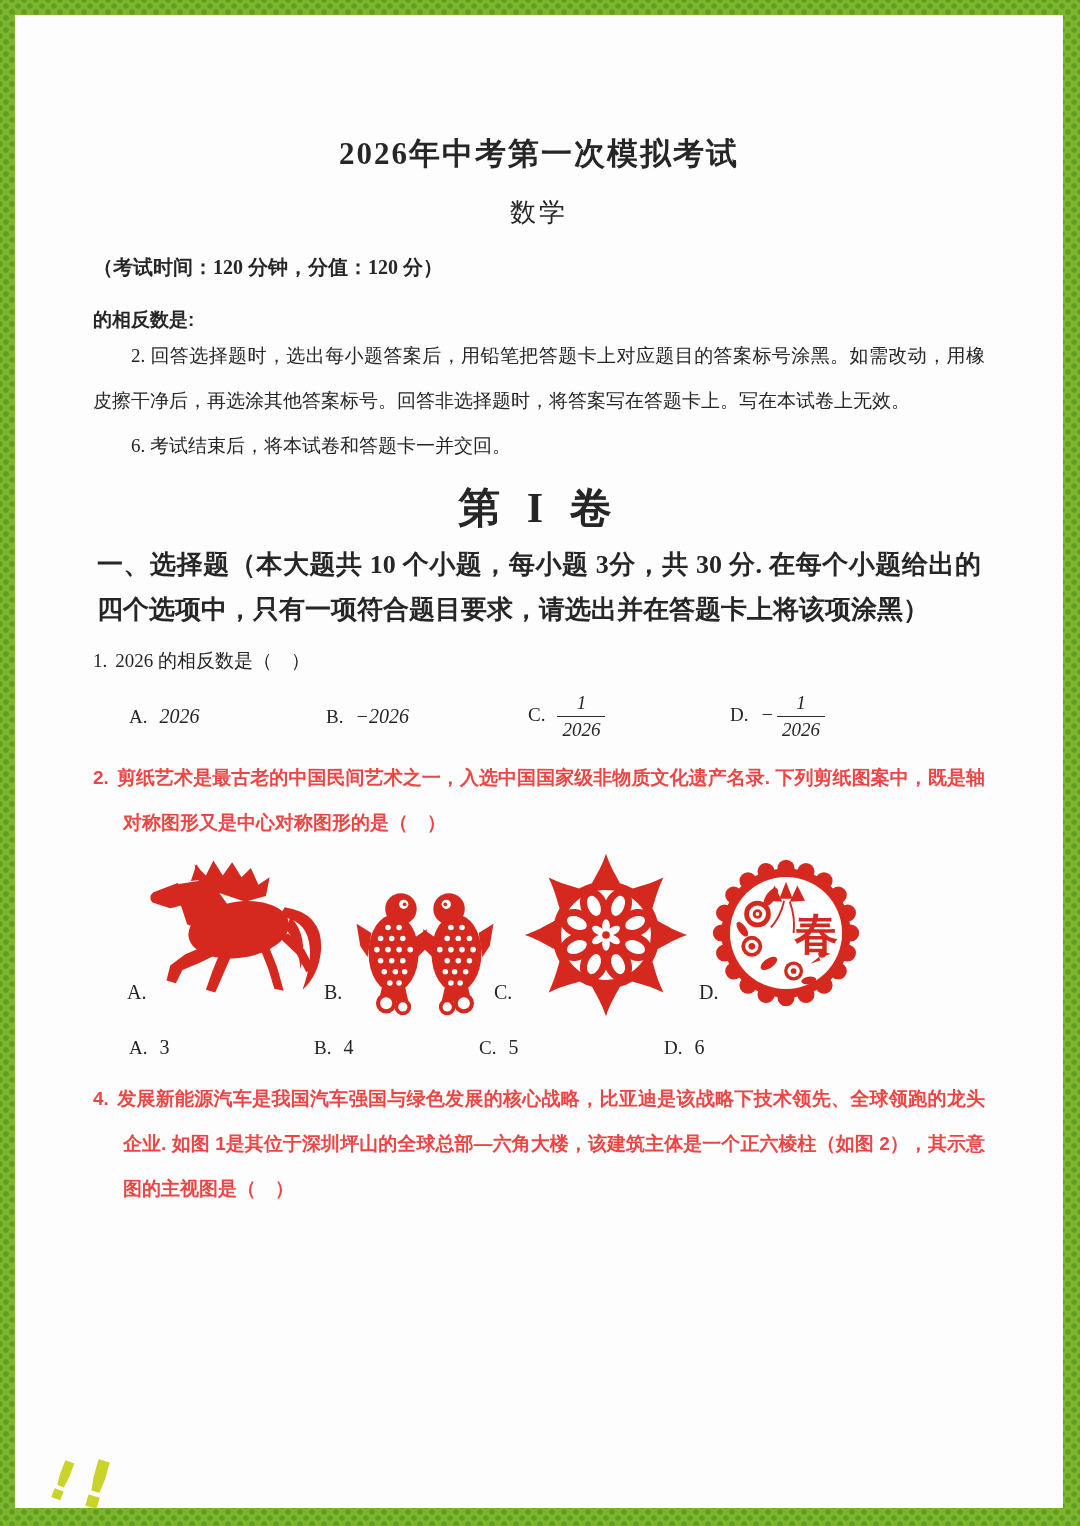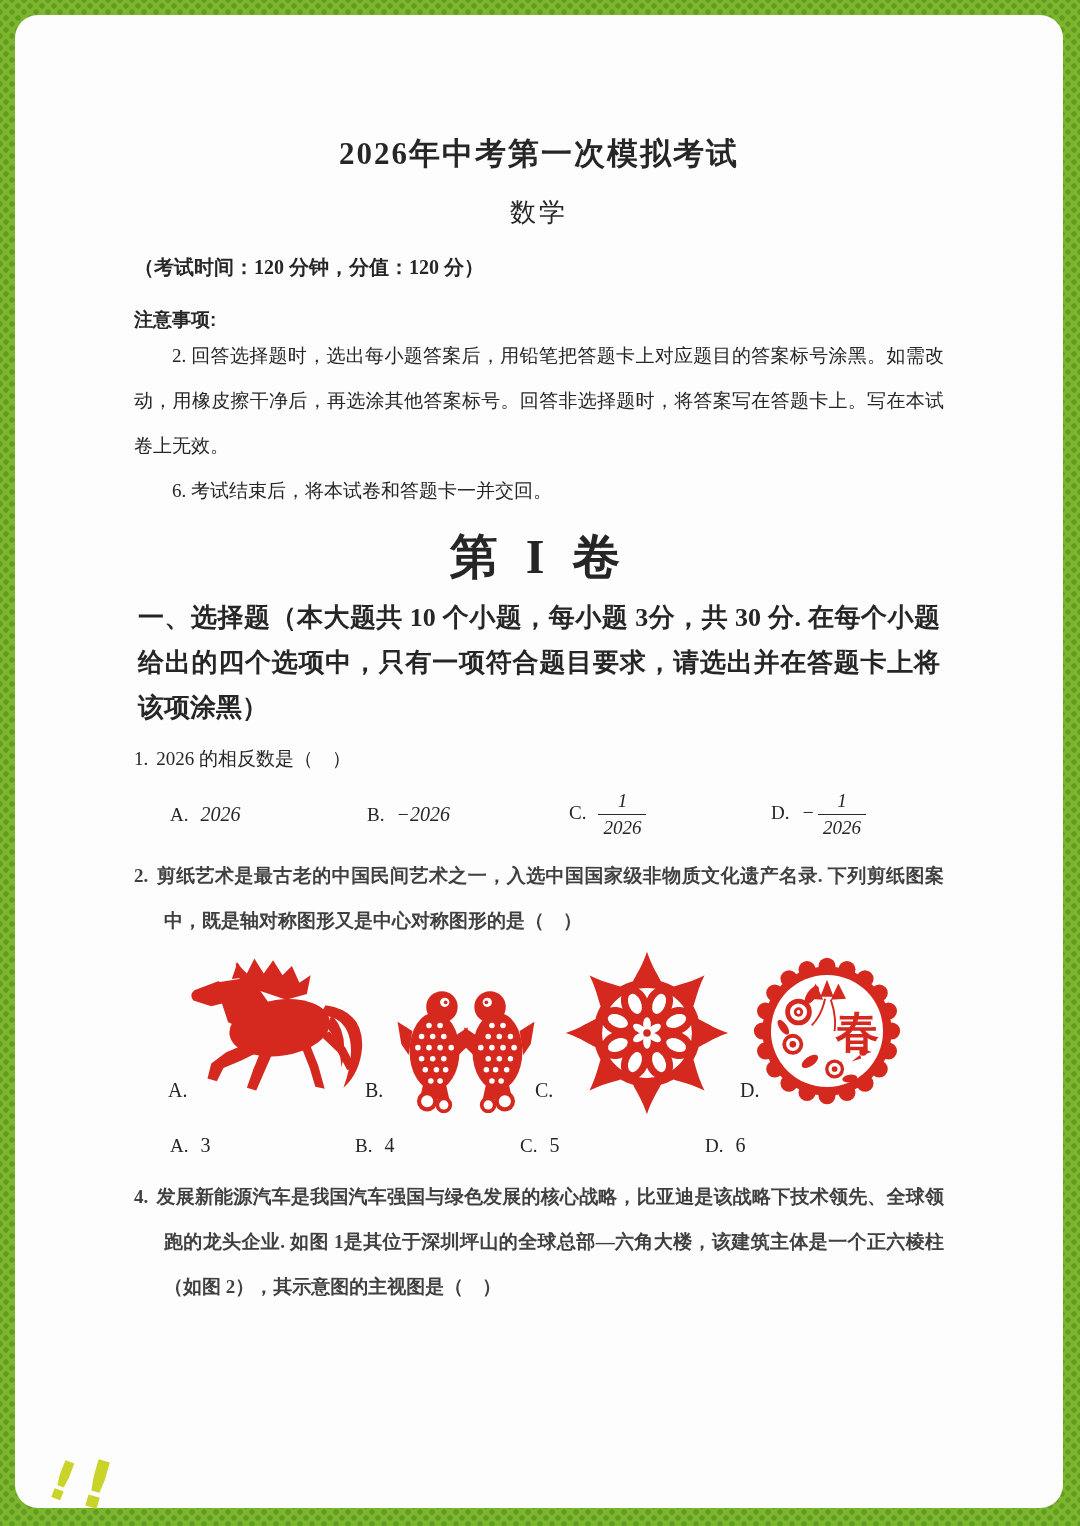--- a/index.html
+++ b/index.html
@@ -7,33 +7,33 @@
     position:relative;width:1080px;height:1526px;overflow:hidden;
     background-color:#7db52f;
     background-image:
       radial-gradient(circle,#619d1f 2.4px,rgba(0,0,0,0) 3.1px),
       radial-gradient(circle,#619d1f 2.4px,rgba(0,0,0,0) 3.1px);
     background-size:12px 12px;
     background-position:0 0,6px 6px;
   }
   .page{
     position:absolute;left:15px;top:15px;right:17px;bottom:18px;
-    background:#fdfdfd;box-sizing:border-box;padding:0 119px;
-    font-family:"Liberation Serif","DejaVu Serif",serif;color:#262626;border-radius:23px;
+    background:#fdfdfd;box-sizing:border-box;padding:0 78px;
+    font-family:"Liberation Serif","DejaVu Serif",serif;color:#262626;
   }
   .title{margin-top:118px;text-align:center;font-size:31px;font-weight:700;letter-spacing:2px;}
   .subject{margin-top:20px;text-align:center;font-size:26px;font-weight:400;letter-spacing:3px;}
   .info{margin-top:24px;text-align:left;font-size:20px;font-weight:700;}
   .notice-heading{margin-top:26px;font-family:"Liberation Sans","DejaVu Sans",sans-serif;font-weight:700;font-size:19px;}
   .notice{margin:0;font-size:19px;line-height:45px;text-indent:2em;text-align:justify;}
-  .part-title{margin:12px 0 6px;text-align:center;font-size:48px;font-weight:700;letter-spacing:8px;}
+  .part-title{margin:12px 0 6px;text-align:center;font-size:42px;font-weight:700;letter-spacing:8px;}
   .section-heading{margin:4px;font-family:Liberation Serif, serif;font-weight:700;font-size:26px;line-height:45px;text-align:justify;}
   .question{margin:0;font-size:19px;line-height:45px;text-align:justify;padding-left:30px;text-indent:-30px;}
   .q-serif{font-family:"Liberation Serif","DejaVu Serif",serif;}
-  .q-sans{font-family:Liberation Serif, serif;font-weight:600;color:#404040;}
+  .q-sans{font-family:Liberation Sans, sans-serif;font-weight:600;color:#ef4444;}
   .q-num{margin-right:8px;}
   .q-gap{margin-top:6px;}
   .options-row{display:grid;margin-left:36px;align-items:center;font-size:20px;}
   .q1-row{grid-template-columns:185px 190px 190px 1fr;min-height:66px;gap:12px;}
   .q3-row{grid-template-columns:185px 165px 185px 1fr;line-height:45px;}
   .opt{white-space:nowrap;}
   .opt .lbl{font-size:19px;margin-right:12px;}
   .opt .val{font-style:italic;}
   .q3-row .val{font-style:normal;}
   .frac{display:inline-block;vertical-align:middle;text-align:center;line-height:1.15;font-style:italic;font-size:19px;}
@@ -53,21 +53,21 @@
 </head>
 <body>
 
 <div class="frame">
   <div class="page">
 
     <div class="title">2026年中考第一次模拟考试</div>
     <div class="subject">数学</div>
     <div class="info">（考试时间：120 分钟，分值：120 分）</div>
 
-    <div class="notice-heading">注意事项:</div>
+    <div class="notice-heading">的相反数是:</div>
     <p class="notice">2. 回答选择题时，选出每小题答案后，用铅笔把答题卡上对应题目的答案标号涂黑。如需改动，用橡皮擦干净后，再选涂其他答案标号。回答非选择题时，将答案写在答题卡上。写在本试卷上无效。</p>
     <p class="notice">6. 考试结束后，将本试卷和答题卡一并交回。</p>
 
     <div class="part-title">第 I 卷</div>
     <p class="section-heading">一、选择题（本大题共 10 个小题，每小题 3分，共 30 分. 在每个小题给出的四个选项中，只有一项符合题目要求，请选出并在答题卡上将该项涂黑）</p>
 
     <p class="question q-serif q-gap"><span class="q-num">1.</span><span>2026 的相反数是（　）</span></p>
     <div class="options-row q1-row">
       <span class="opt"><span class="lbl">A.</span><span class="val">2026</span></span>
       <span class="opt"><span class="lbl">B.</span><span class="val">−2026</span></span>

